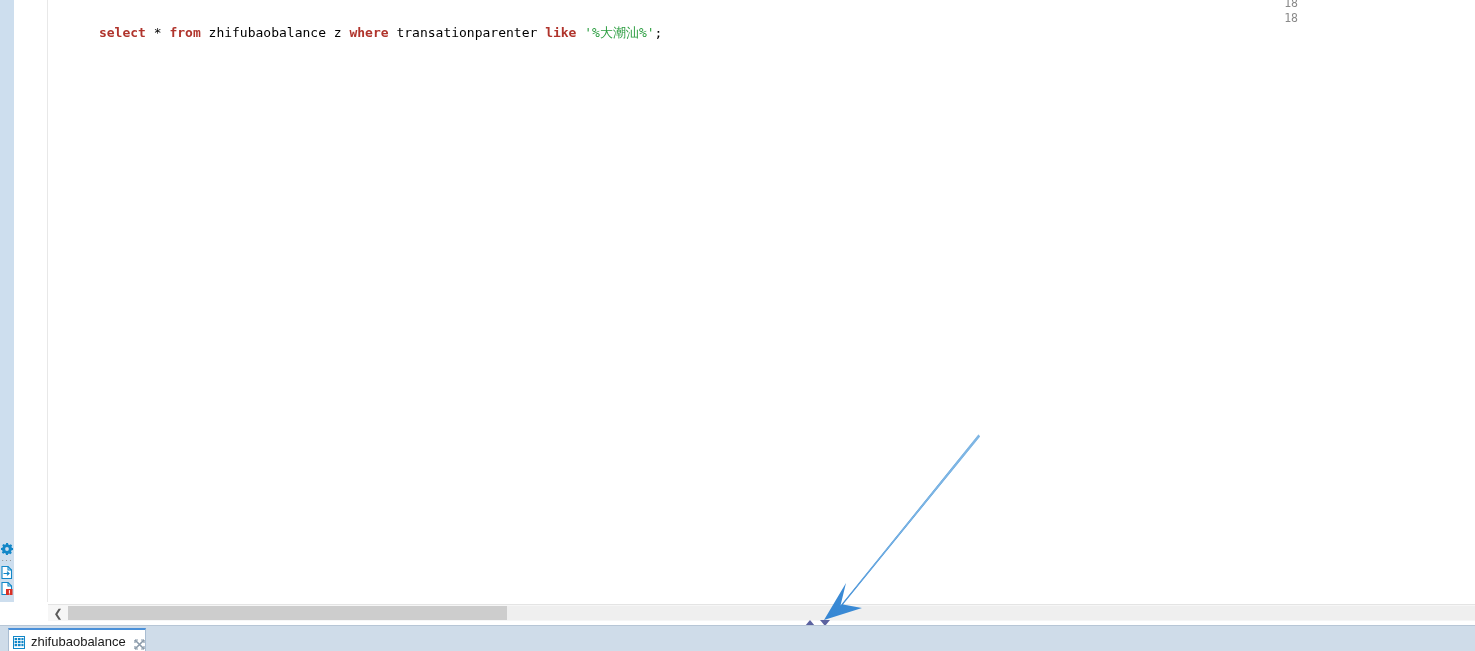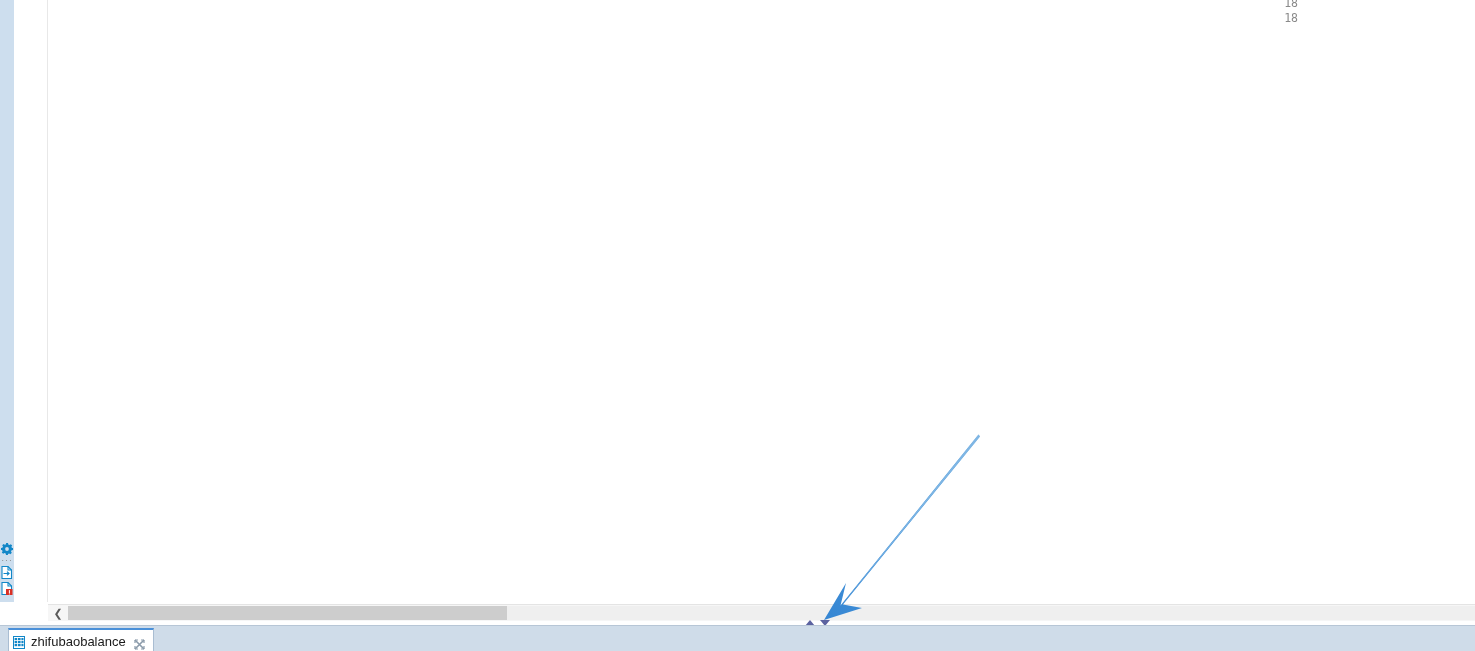--- a/index.html
+++ b/index.html
@@ -178,21 +178,21 @@
     top: 2px;
     height: 24px;
     min-width: 120px;
     background: #ffffff;
     border-top: 2px solid #4a90d9;
     border-left: 1px solid #a9bdd2;
     border-right: 1px solid #a9bdd2;
     box-sizing: border-box;
     display: flex;
     align-items: center;
-    padding: 0 8px 0 4px;
+    padding: 0 0 0 4px;
     gap: 6px;
   }
   .tab-icon {
     width: 12px; height: 13px;
     flex: 0 0 auto;
   }
   .tab-label {
     font-family: "Liberation Sans", sans-serif;
     font-size: 13px;
     color: #1a1a1a;
@@ -222,20 +222,23 @@
   <div class="editor-area">
 
     <div class="marker-strip"></div>
     <div class="gutter"></div>
     <div class="gutter-sep"></div>
 
     <div class="line-no" style="top:-4px;">18</div>
 
     <div class="line-no" style="top:11px;">18</div>
 
+    <div class="code-line" style="top:9px;">
+      <span class="kw">select</span><span class="plain"> * </span><span class="kw">from</span><span class="plain"> zhifubaobalance z </span><span class="kw">where</span><span class="plain"> transationparenter </span><span class="kw">like</span><span class="plain"> </span><span class="str">'%大潮汕%'</span><span class="punct">;</span>
+    </div>
 
     <div class="rail">
 
       <div class="rail-icon" style="top:8px;">
         <svg width="12" height="12" viewBox="0 0 12 12">
           <path d="M5 0h2l.3 1.4 1.3.6 1.2-.8 1.4 1.4-.8 1.2.6 1.3L12 5v2l-1.4.3-.6 1.3.8 1.2-1.4 1.4-1.2-.8-1.3.6L7 12H5l-.3-1.4-1.3-.6-1.2.8L.8 9.4l.8-1.2L1 6.9 0 7V5l1.4-.3.6-1.3-.8-1.2L2.6 1l1.2.8 1.3-.6z" fill="#1287c8"></path>
           <circle cx="6" cy="6" r="1.9" fill="#cddeee"></circle>
         </svg>
       </div>
 

